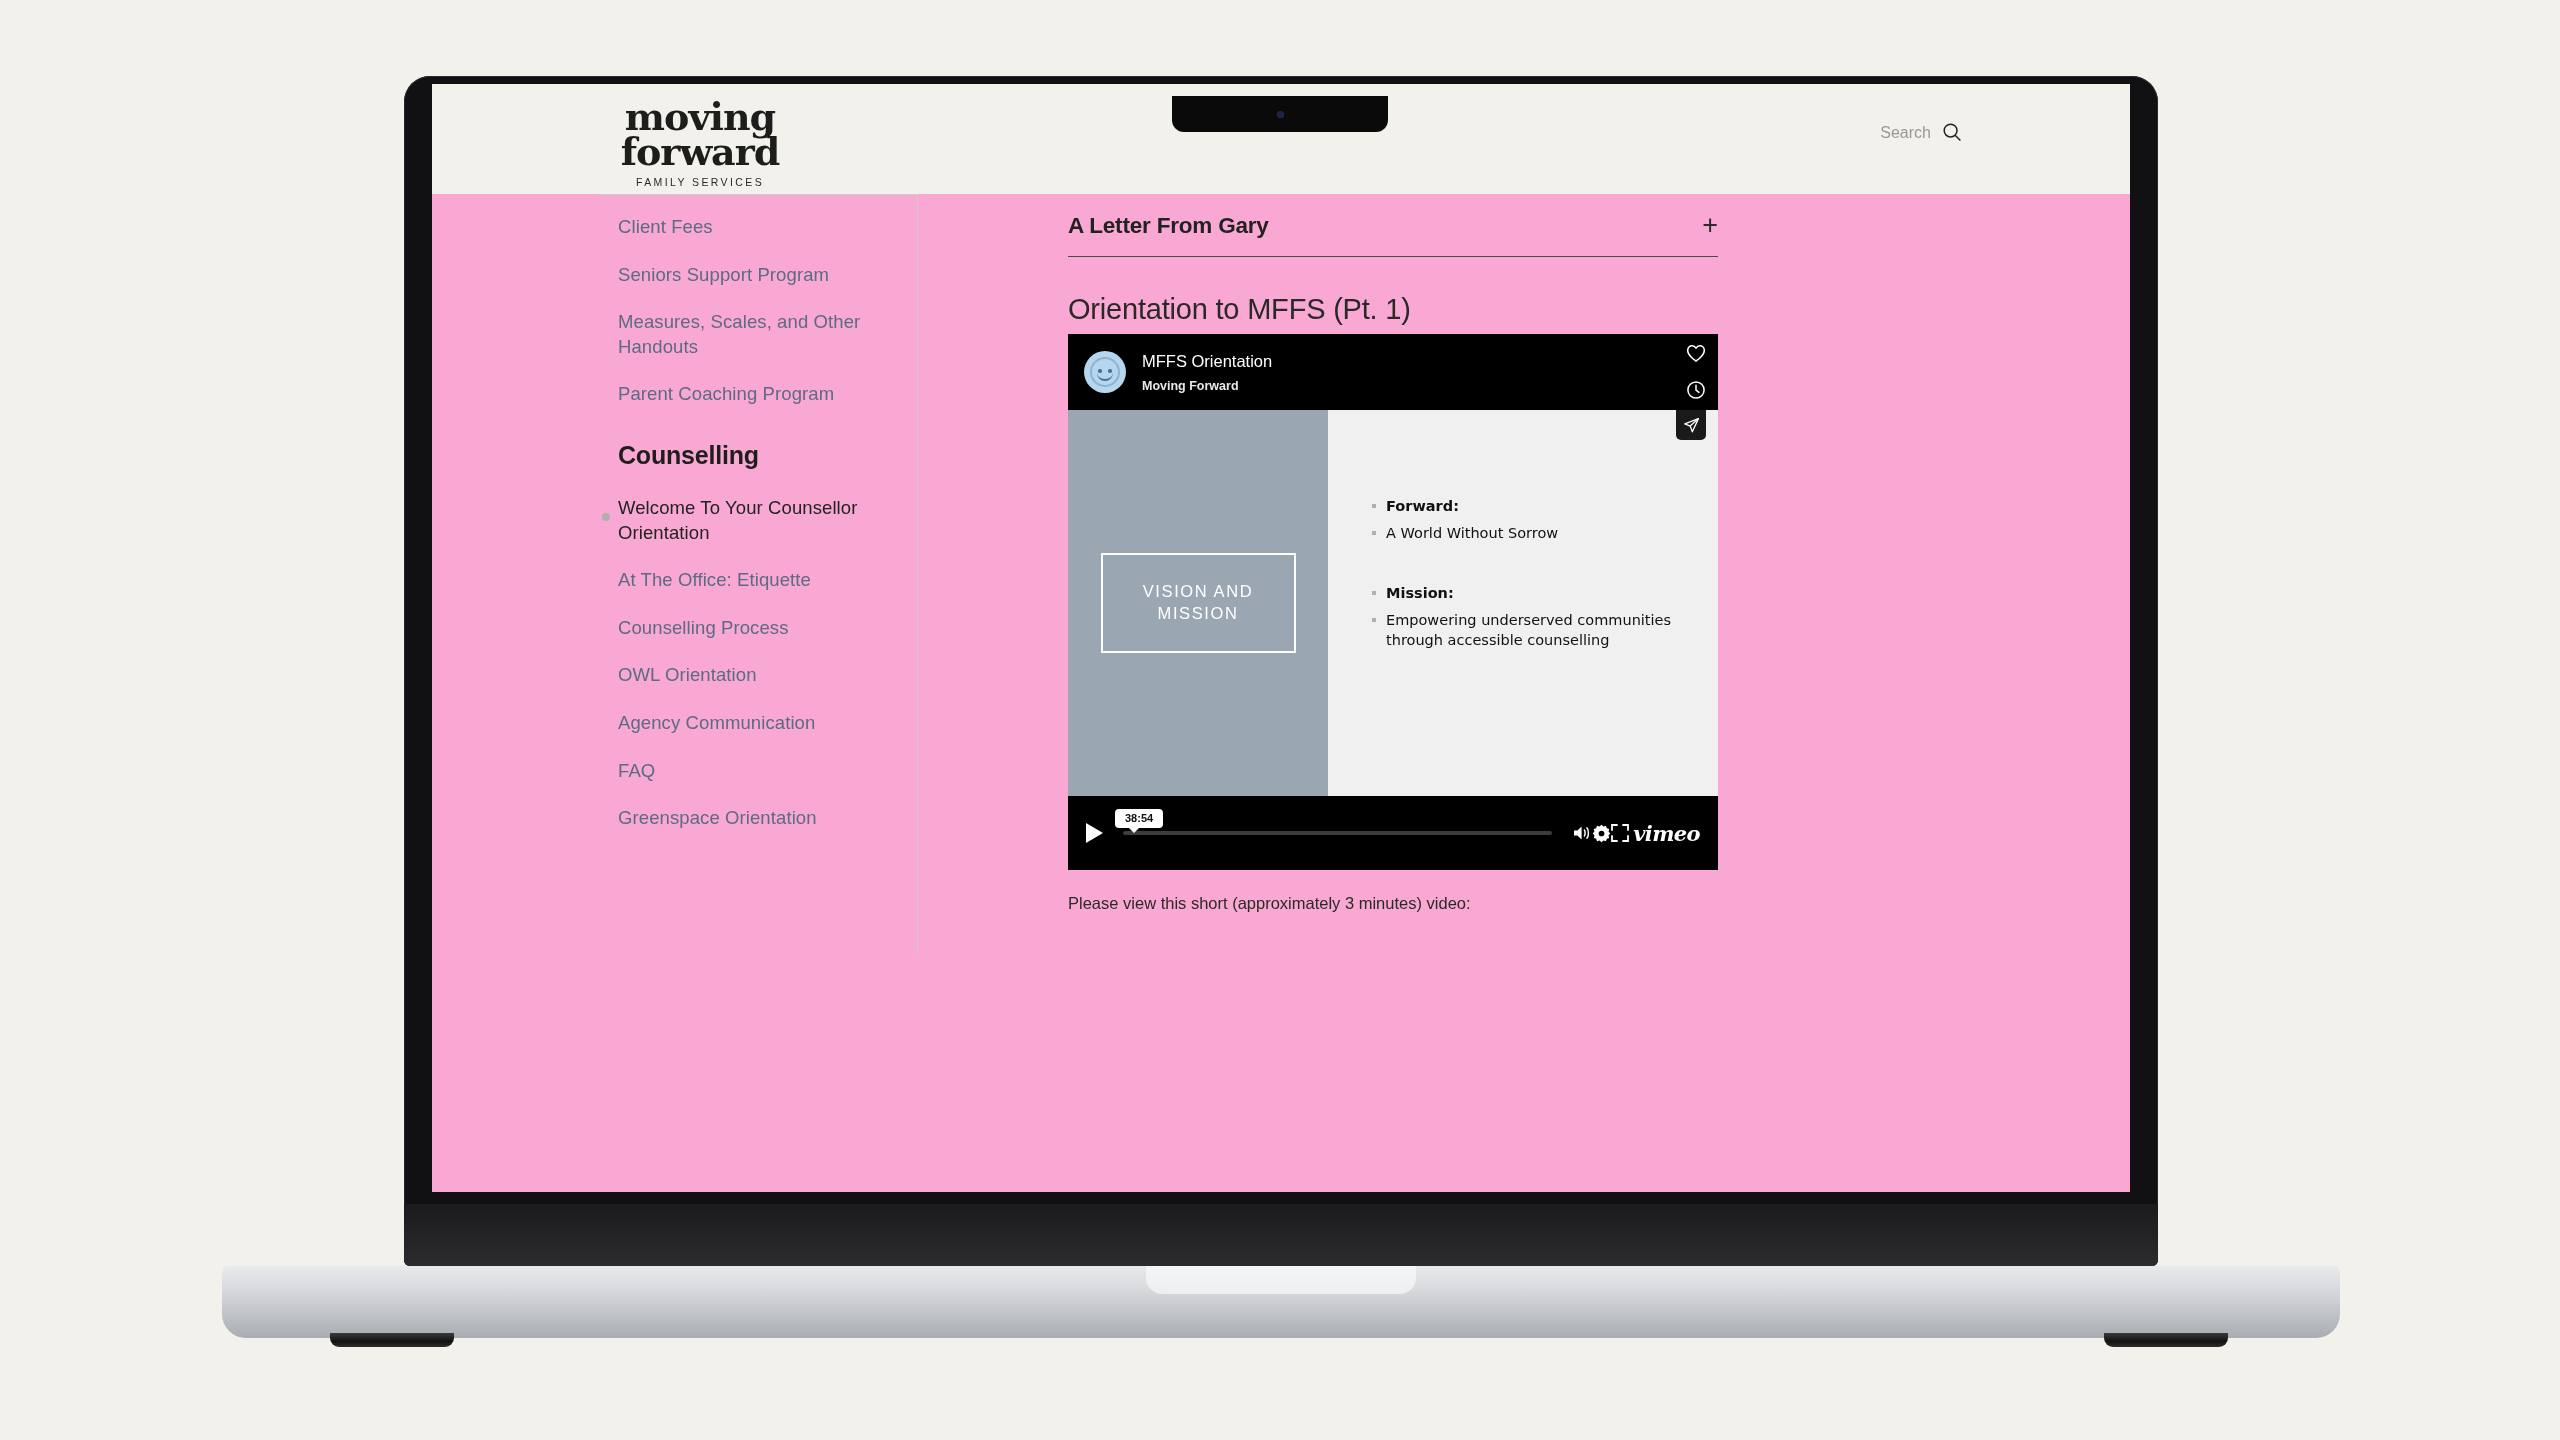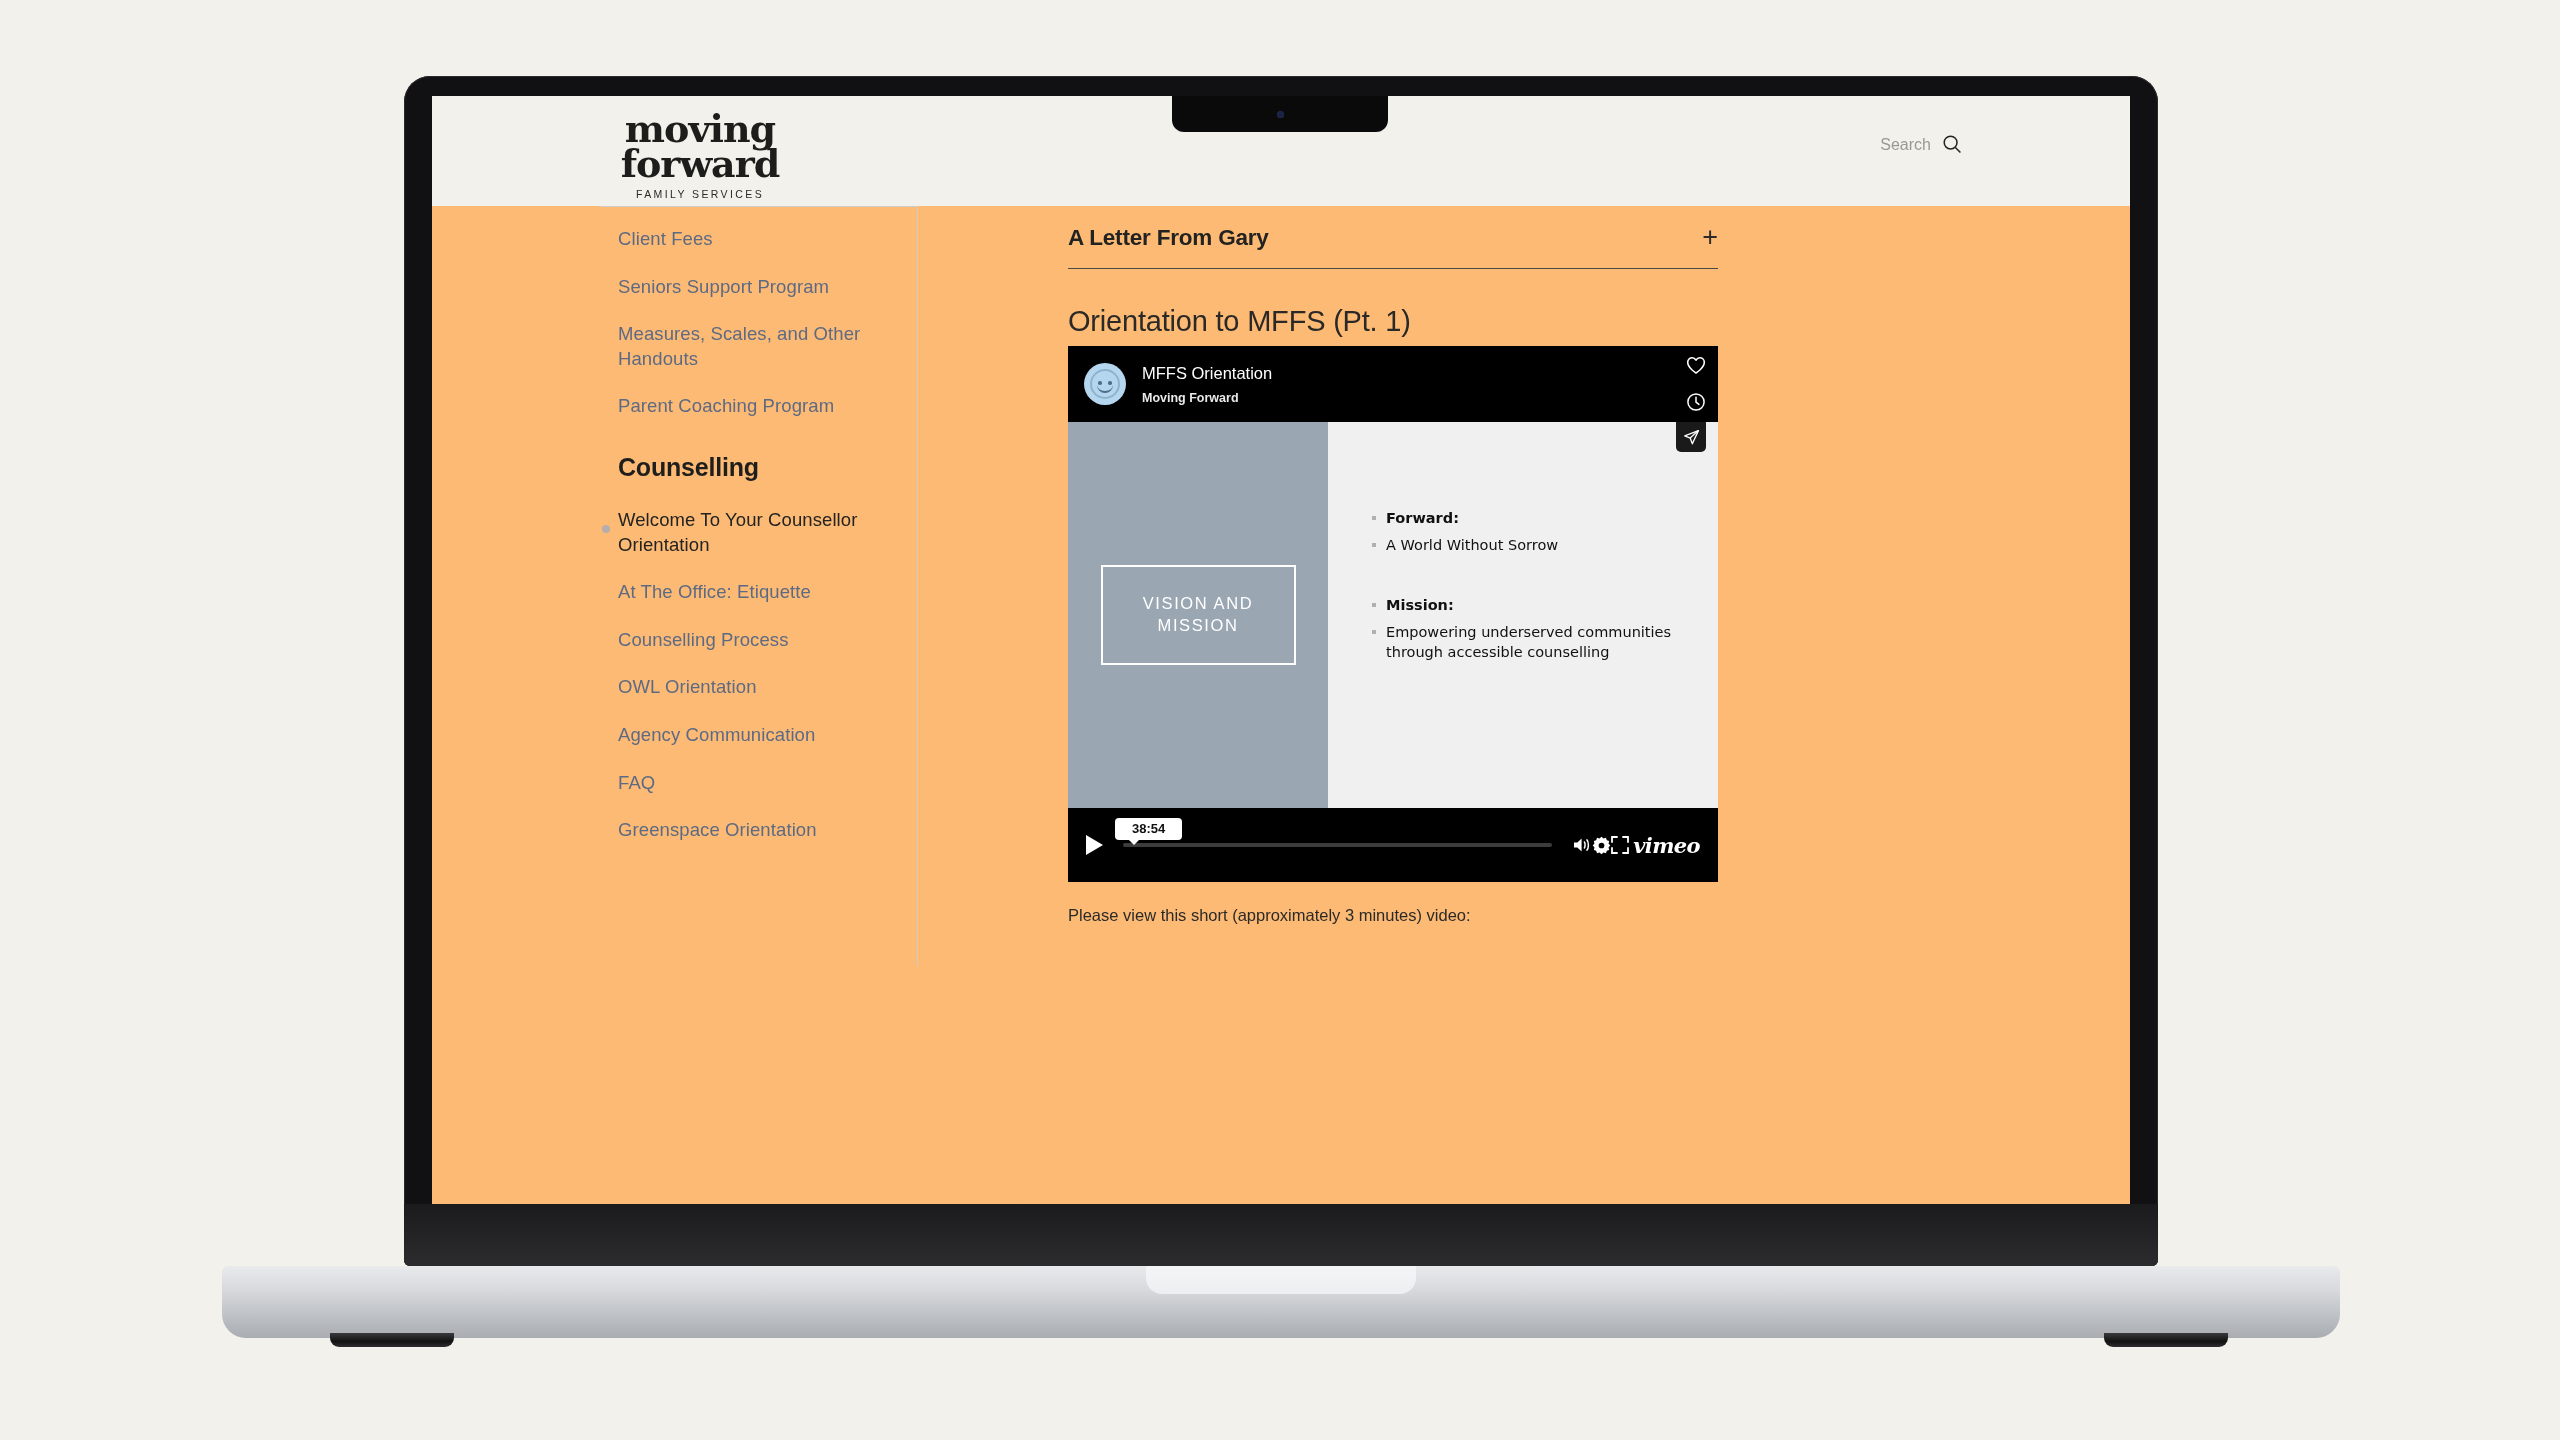--- a/index.html
+++ b/index.html
@@ -37,24 +37,24 @@
     position: absolute;
     left: 0; right: 0; bottom: 0;
     height: 62px;
     background: linear-gradient(180deg, #1b1b1d 0%, #242427 55%, #2c2c2f 100%);
     border-radius: 0 0 6px 6px;
   }
 
   #laptop-screen {
     position: absolute;
     left: 432px;
-    top: 96px;
+    top: 84px;
     width: 1698px;
     height: 1108px;
-    background: #fdba74;
+    background: #f9a8d4;
     overflow: hidden;
   }
 
   #notch {
     position: absolute;
     left: 1172px;
     top: 96px;
     width: 216px;
     height: 36px;
     background: #0a0a0b;
@@ -410,23 +410,23 @@
     height: 4px;
     background: #3c3c3c;
     border-radius: 2px;
   }
   #time-tooltip {
     position: absolute;
     left: -8px;
     bottom: 17px;
     background: #fff;
     color: #111;
-    font-size: 13px;
+    font-size: 11px;
     font-weight: 700;
-    padding: 3px 17px 4px;
+    padding: 3px 10px 4px;
     border-radius: 4px;
     white-space: nowrap;
   }
   #time-tooltip::after {
     content: "";
     position: absolute;
     left: 14px; bottom: -5px;
     border-left: 5px solid transparent;
     border-right: 5px solid transparent;
     border-top: 5px solid #fff;

